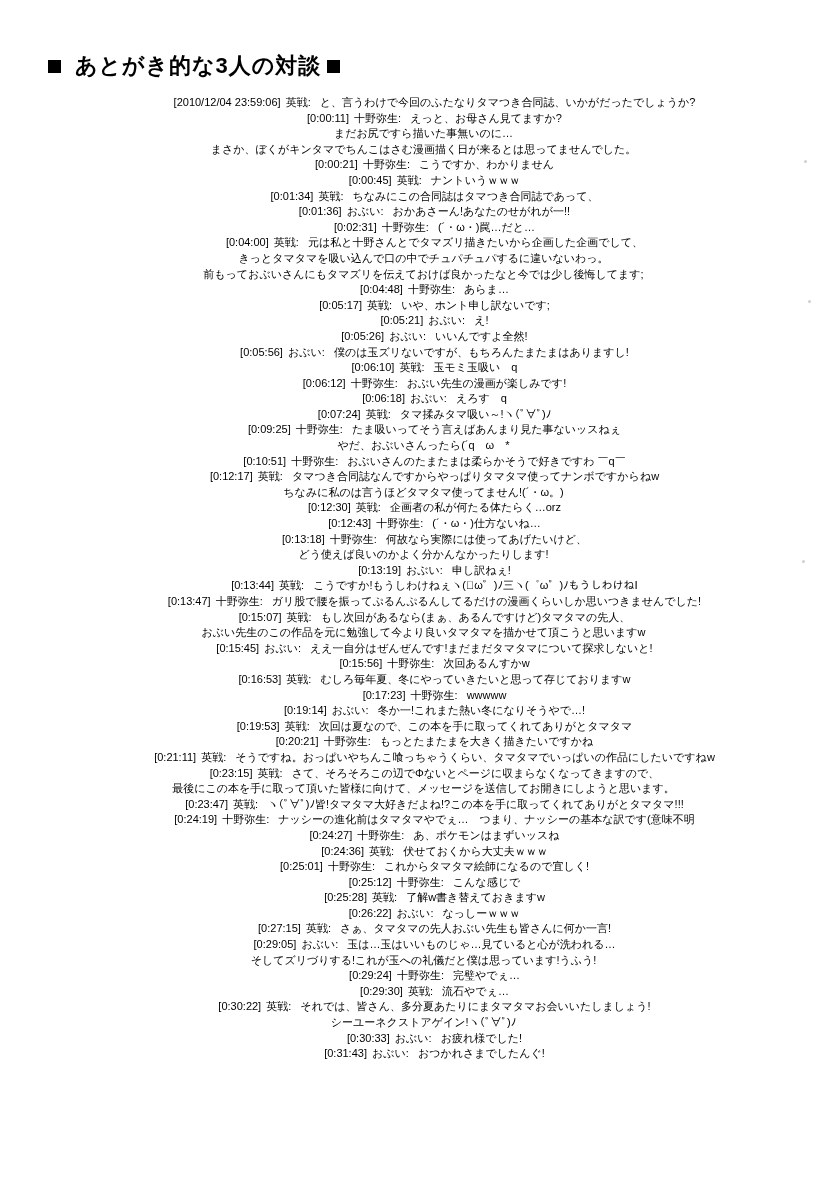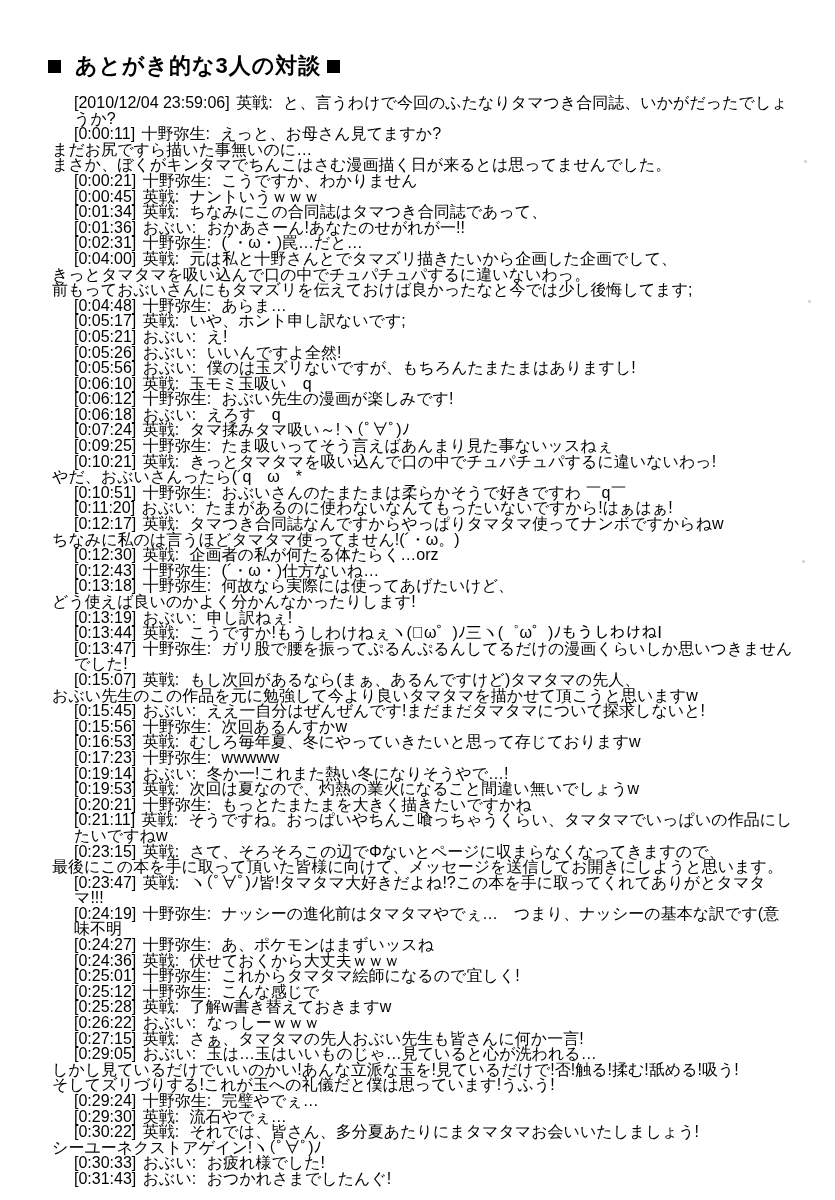--- a/index.html
+++ b/index.html
@@ -37,23 +37,24 @@
   .title-text {
     font-size: 22px;
     font-weight: bold;
     letter-spacing: 1px;
     margin: 0 6px 0 14px;
     line-height: 1;
     white-space: nowrap;
   }
   .log {
     margin: 16px 0 0 6px;
-    font-size: 16px;
+    font-size: 11px;
     line-height: 15.6px;
     letter-spacing: 0px;
+    text-align: center;
   }
   .line {
     white-space: pre-wrap;
     word-break: break-all;
   }
   .line.ind {
     padding-left: 28px;
   }
   .line.cont {
     padding-left: 0;
@@ -105,56 +106,53 @@
       <div class="line ind"><span class="ts">[0:04:48]</span><span class="nm"> 十野弥生:</span><span class="msg"> あらま…</span></div>
       <div class="line ind"><span class="ts">[0:05:17]</span><span class="nm"> 英戦:</span><span class="msg"> いや、ホント申し訳ないです;</span></div>
       <div class="line ind"><span class="ts">[0:05:21]</span><span class="nm"> おぶい:</span><span class="msg"> え!</span></div>
       <div class="line ind"><span class="ts">[0:05:26]</span><span class="nm"> おぶい:</span><span class="msg"> いいんですよ全然!</span></div>
       <div class="line ind"><span class="ts">[0:05:56]</span><span class="nm"> おぶい:</span><span class="msg"> 僕のは玉ズリないですが、もちろんたまたまはありますし!</span></div>
       <div class="line ind"><span class="ts">[0:06:10]</span><span class="nm"> 英戦:</span><span class="msg"> 玉モミ玉吸い　q</span></div>
       <div class="line ind"><span class="ts">[0:06:12]</span><span class="nm"> 十野弥生:</span><span class="msg"> おぶい先生の漫画が楽しみです!</span></div>
       <div class="line ind"><span class="ts">[0:06:18]</span><span class="nm"> おぶい:</span><span class="msg"> えろす　q</span></div>
       <div class="line ind"><span class="ts">[0:07:24]</span><span class="nm"> 英戦:</span><span class="msg"> タマ揉みタマ吸い～!ヽ(ﾟ∀ﾟ)ﾉ</span></div>
       <div class="line ind"><span class="ts">[0:09:25]</span><span class="nm"> 十野弥生:</span><span class="msg"> たま吸いってそう言えばあんまり見た事ないッスねぇ</span></div>
-      <div class="line ind"><span class="ts">[0:10:21]</span><span class="nm"> 英戦:</span><span class="msg"> きっとタマタマを吸い込んで口の中でチュパチュパするに違いないわっ!</span></div>
       <div class="line cont"><span class="msg">やだ、おぶいさんったら(´q　ω　*</span></div>
       <div class="line ind"><span class="ts">[0:10:51]</span><span class="nm"> 十野弥生:</span><span class="msg"> おぶいさんのたまたまは柔らかそうで好きですわ ￣q￣</span></div>
-      <div class="line ind"><span class="ts">[0:11:20]</span><span class="nm"> おぶい:</span><span class="msg"> たまがあるのに使わないなんてもったいないですから!はぁはぁ!</span></div>
       <div class="line ind"><span class="ts">[0:12:17]</span><span class="nm"> 英戦:</span><span class="msg"> タマつき合同誌なんですからやっぱりタマタマ使ってナンボですからねw</span></div>
       <div class="line cont"><span class="msg">ちなみに私のは言うほどタマタマ使ってません!(´・ω。)</span></div>
       <div class="line ind"><span class="ts">[0:12:30]</span><span class="nm"> 英戦:</span><span class="msg"> 企画者の私が何たる体たらく…orz</span></div>
       <div class="line ind"><span class="ts">[0:12:43]</span><span class="nm"> 十野弥生:</span><span class="msg"> (´・ω・)仕方ないね…</span></div>
       <div class="line ind"><span class="ts">[0:13:18]</span><span class="nm"> 十野弥生:</span><span class="msg"> 何故なら実際には使ってあげたいけど、</span></div>
       <div class="line cont"><span class="msg">どう使えば良いのかよく分かんなかったりします!</span></div>
       <div class="line ind"><span class="ts">[0:13:19]</span><span class="nm"> おぶい:</span><span class="msg"> 申し訳ねぇ!</span></div>
       <div class="line ind"><span class="ts">[0:13:44]</span><span class="nm"> 英戦:</span><span class="msg"> こうですか!もうしわけねぇヽ(ﾟω゜)ﾉ三ヽ(゜ω゜)ﾉもうしわけねⅠ</span></div>
       <div class="line ind"><span class="ts">[0:13:47]</span><span class="nm"> 十野弥生:</span><span class="msg"> ガリ股で腰を振ってぷるんぷるんしてるだけの漫画くらいしか思いつきませんでした!</span></div>
       <div class="line ind"><span class="ts">[0:15:07]</span><span class="nm"> 英戦:</span><span class="msg"> もし次回があるなら(まぁ、あるんですけど)タマタマの先人、</span></div>
       <div class="line cont"><span class="msg">おぶい先生のこの作品を元に勉強して今より良いタマタマを描かせて頂こうと思いますw</span></div>
       <div class="line ind"><span class="ts">[0:15:45]</span><span class="nm"> おぶい:</span><span class="msg"> ええ一自分はぜんぜんです!まだまだタマタマについて探求しないと!</span></div>
       <div class="line ind"><span class="ts">[0:15:56]</span><span class="nm"> 十野弥生:</span><span class="msg"> 次回あるんすかw</span></div>
       <div class="line ind"><span class="ts">[0:16:53]</span><span class="nm"> 英戦:</span><span class="msg"> むしろ毎年夏、冬にやっていきたいと思って存じておりますw</span></div>
       <div class="line ind"><span class="ts">[0:17:23]</span><span class="nm"> 十野弥生:</span><span class="msg"> wwwww</span></div>
       <div class="line ind"><span class="ts">[0:19:14]</span><span class="nm"> おぶい:</span><span class="msg"> 冬か一!これまた熱い冬になりそうやで…!</span></div>
-      <div class="line ind"><span class="ts">[0:19:53]</span><span class="nm"> 英戦:</span><span class="msg"> 次回は夏なので、灼熱の業火になること間違い無いでしょうw</span></div>
+      <div class="line ind"><span class="ts">[0:19:53]</span><span class="nm"> 英戦:</span><span class="msg"> 次回は夏なので、この本を手に取ってくれてありがとタマタマ</span></div>
       <div class="line ind"><span class="ts">[0:20:21]</span><span class="nm"> 十野弥生:</span><span class="msg"> もっとたまたまを大きく描きたいですかね</span></div>
       <div class="line ind"><span class="ts">[0:21:11]</span><span class="nm"> 英戦:</span><span class="msg"> そうですね。おっぱいやちんこ喰っちゃうくらい、タマタマでいっぱいの作品にしたいですねw</span></div>
       <div class="line ind"><span class="ts">[0:23:15]</span><span class="nm"> 英戦:</span><span class="msg"> さて、そろそろこの辺でΦないとページに収まらなくなってきますので、</span></div>
       <div class="line cont"><span class="msg">最後にこの本を手に取って頂いた皆様に向けて、メッセージを送信してお開きにしようと思います。</span></div>
       <div class="line ind"><span class="ts">[0:23:47]</span><span class="nm"> 英戦:</span><span class="msg"> ヽ(ﾟ∀ﾟ)ﾉ皆!タマタマ大好きだよね!?この本を手に取ってくれてありがとタマタマ!!!</span></div>
       <div class="line ind"><span class="ts">[0:24:19]</span><span class="nm"> 十野弥生:</span><span class="msg"> ナッシーの進化前はタマタマやでぇ…　つまり、ナッシーの基本な訳です(意味不明</span></div>
       <div class="line ind"><span class="ts">[0:24:27]</span><span class="nm"> 十野弥生:</span><span class="msg"> あ、ポケモンはまずいッスね</span></div>
       <div class="line ind"><span class="ts">[0:24:36]</span><span class="nm"> 英戦:</span><span class="msg"> 伏せておくから大丈夫ｗｗｗ</span></div>
       <div class="line ind"><span class="ts">[0:25:01]</span><span class="nm"> 十野弥生:</span><span class="msg"> これからタマタマ絵師になるので宜しく!</span></div>
       <div class="line ind"><span class="ts">[0:25:12]</span><span class="nm"> 十野弥生:</span><span class="msg"> こんな感じで</span></div>
       <div class="line ind"><span class="ts">[0:25:28]</span><span class="nm"> 英戦:</span><span class="msg"> 了解w書き替えておきますw</span></div>
       <div class="line ind"><span class="ts">[0:26:22]</span><span class="nm"> おぶい:</span><span class="msg"> なっしーｗｗｗ</span></div>
       <div class="line ind"><span class="ts">[0:27:15]</span><span class="nm"> 英戦:</span><span class="msg"> さぁ、タマタマの先人おぶい先生も皆さんに何か一言!</span></div>
       <div class="line ind"><span class="ts">[0:29:05]</span><span class="nm"> おぶい:</span><span class="msg"> 玉は…玉はいいものじゃ…見ていると心が洗われる…</span></div>
-      <div class="line cont"><span class="msg">しかし見ているだけでいいのかい!あんな立派な玉を!見ているだけで!否!触る!揉む!舐める!吸う!</span></div>
       <div class="line cont"><span class="msg">そしてズリづりする!これが玉への礼儀だと僕は思っています!うふう!</span></div>
       <div class="line ind"><span class="ts">[0:29:24]</span><span class="nm"> 十野弥生:</span><span class="msg"> 完璧やでぇ…</span></div>
       <div class="line ind"><span class="ts">[0:29:30]</span><span class="nm"> 英戦:</span><span class="msg"> 流石やでぇ…</span></div>
       <div class="line ind"><span class="ts">[0:30:22]</span><span class="nm"> 英戦:</span><span class="msg"> それでは、皆さん、多分夏あたりにまタマタマお会いいたしましょう!</span></div>
       <div class="line cont"><span class="msg">シーユーネクストアゲイン!ヽ(ﾟ∀ﾟ)ﾉ</span></div>
       <div class="line ind"><span class="ts">[0:30:33]</span><span class="nm"> おぶい:</span><span class="msg"> お疲れ様でした!</span></div>
       <div class="line ind"><span class="ts">[0:31:43]</span><span class="nm"> おぶい:</span><span class="msg"> おつかれさまでしたんぐ!</span></div>
     </div>
 
   <span class="corner-dot cd1"></span>

